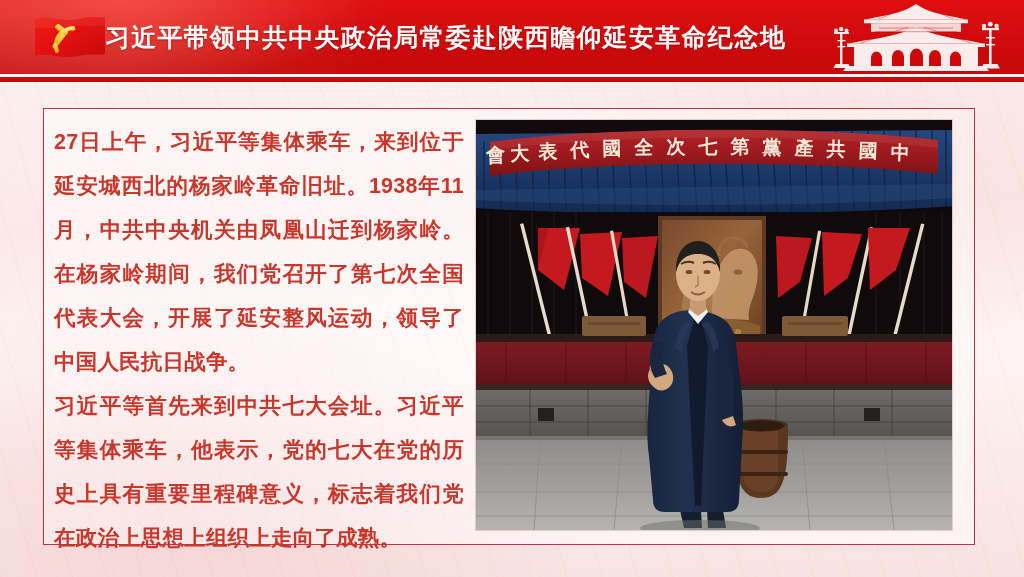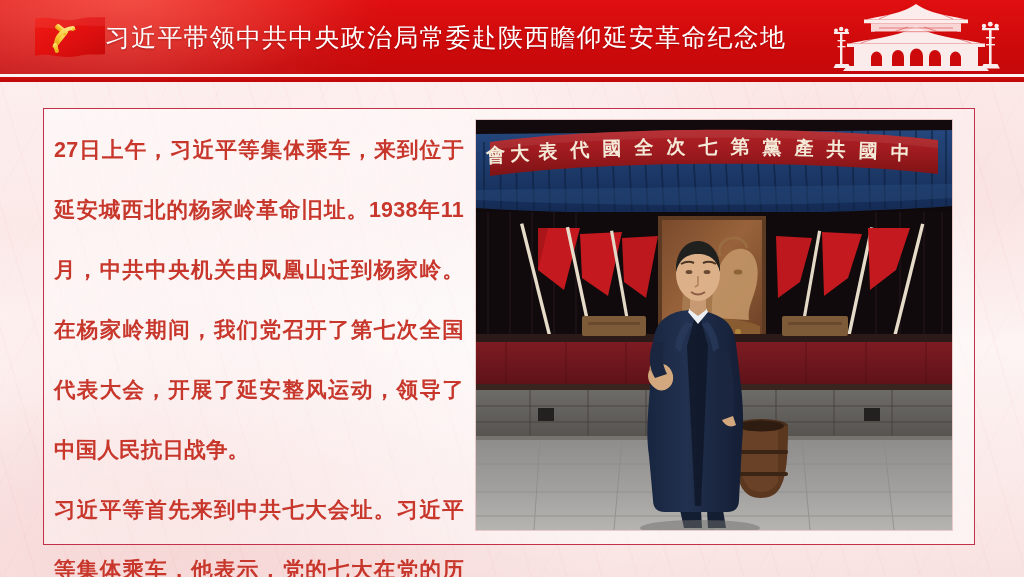--- a/index.html
+++ b/index.html
@@ -54,21 +54,21 @@
   
   .emblem{
     position:absolute; left:33px; top:14px; width:74px; height:48px;
     z-index:6;
   }
 
   
   .title{
     position:absolute; left:105px; top:0; height:74px;
     display:flex; align-items:center; z-index:6;
-    color:#ffffff; font-size:25px; font-weight:normal;
+    color:#ffffff; font-size:25px; font-weight:bold;
     letter-spacing:1.2px;
     text-shadow:0 1px 2px rgba(110,0,0,.45);
     white-space:nowrap;
   }
 
   
   .tiananmen{
     position:absolute; right:6px; top:2px; width:205px; height:74px;
     z-index:6; opacity:.96;
   }
@@ -85,21 +85,21 @@
 
   
   .text-col{
     position:absolute; left:54px; top:120px; width:410px; height:410px;
     z-index:4;
   }
   .para{
     color:#c8372c;
     font-size:21.5px;
     font-weight:600;
-    line-height:60px;
+    line-height:44px;
     letter-spacing:.2px;
     text-align:justify;
     text-justify:inter-ideograph;
   }
   .para + .para{ margin-top:0; }
 
   
   .photo{
     position:absolute; left:476px; top:120px; width:476px; height:410px;
     z-index:4; overflow:hidden;

